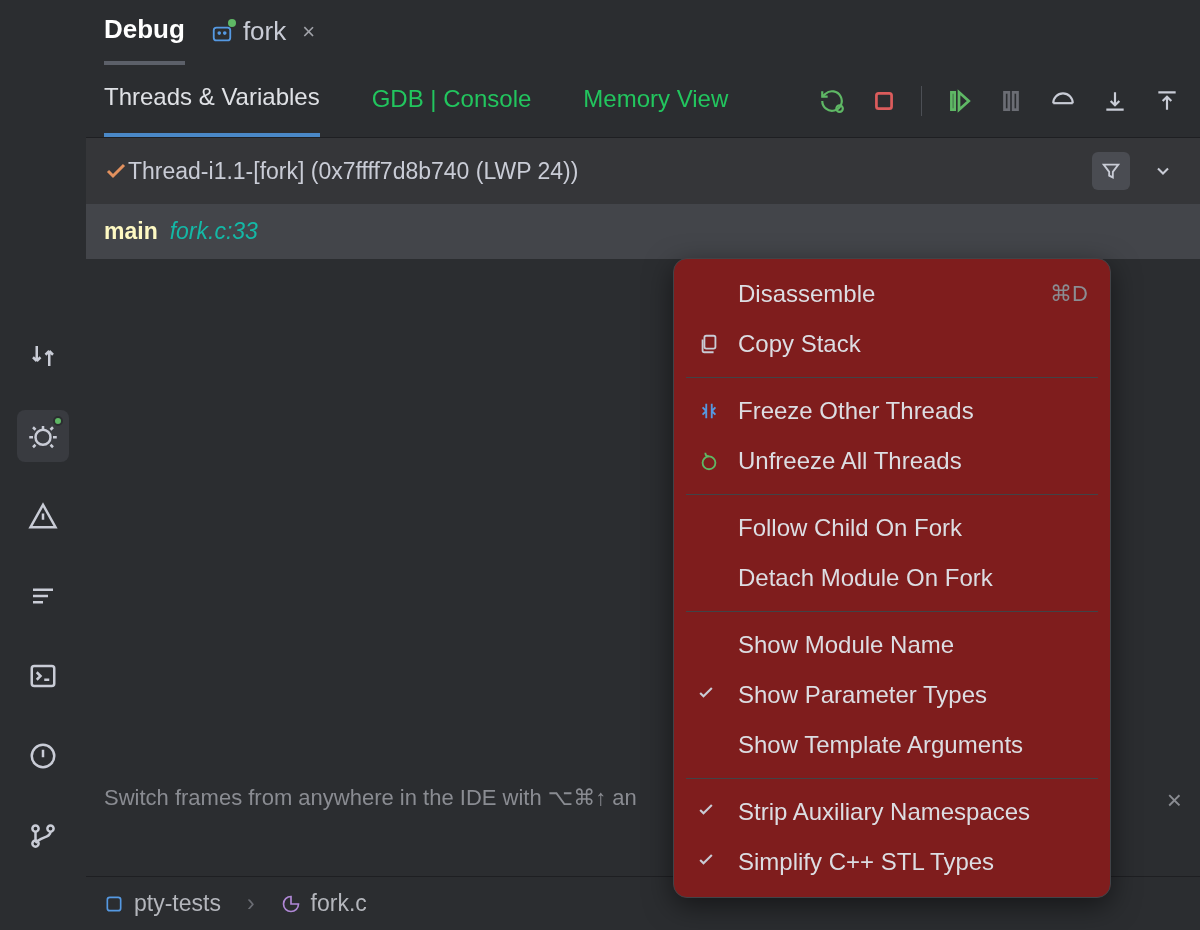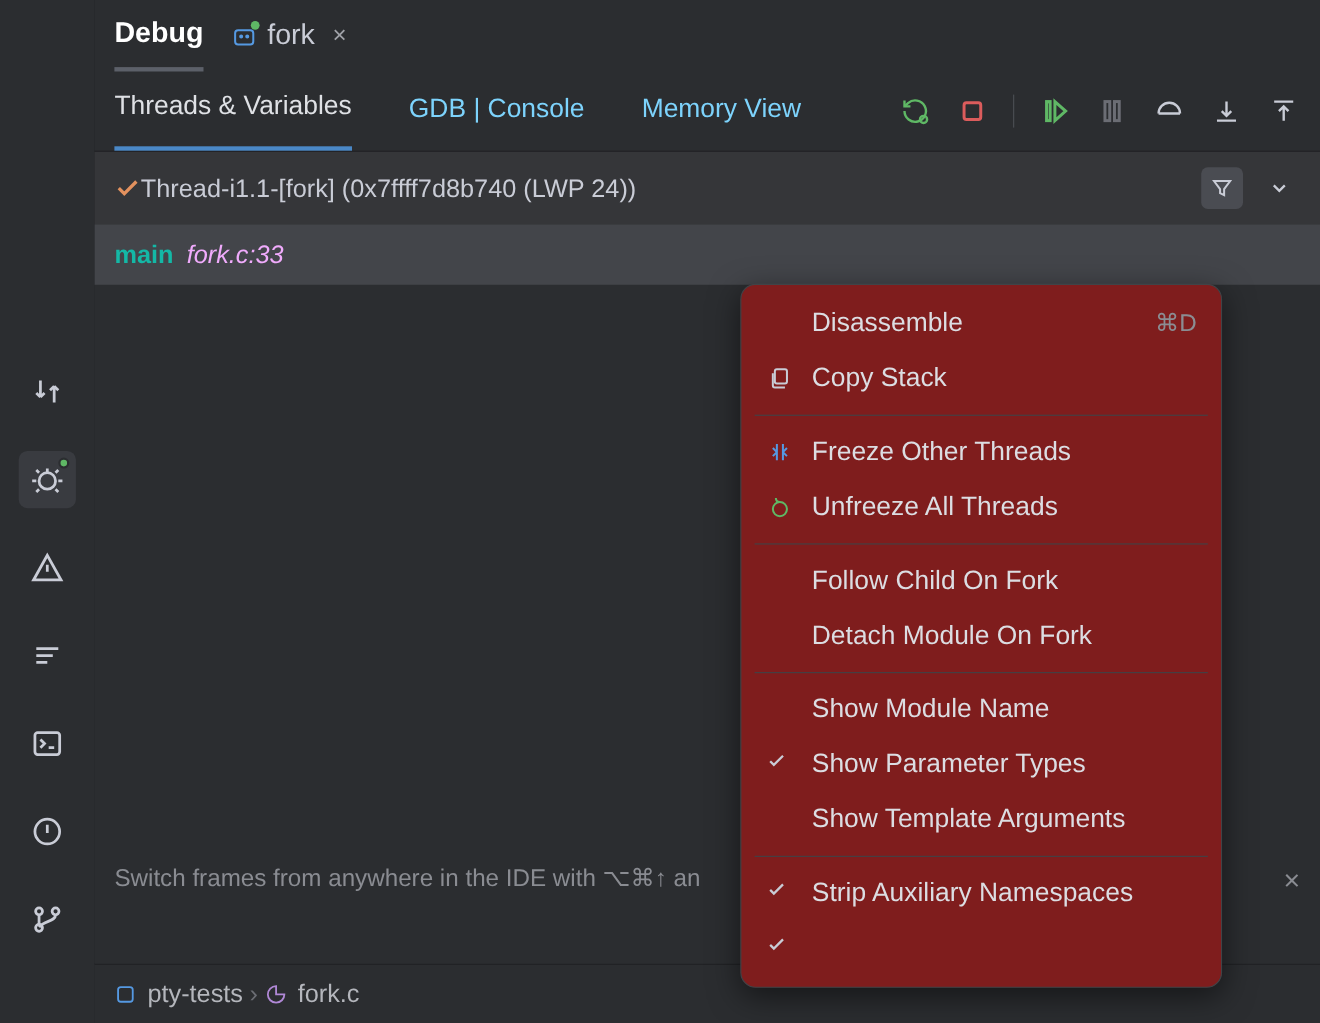--- a/index.html
+++ b/index.html
@@ -60,21 +60,21 @@
 .fork-icon .gd { position:absolute; top:-2px; right:-3px; width:8px; height:8px; background:#5fb865; border-radius:50%; }
 .close-x { color:#a0a2a8; font-size:22px; padding-left:6px; }
 
 .sub-tabs {
   display: flex; align-items:center; gap: 52px;
   padding: 18px 18px 0 18px;
   border-bottom: 1px solid #1e1f22;
 }
 .sub-tab {
   font-size: 24px;
-  color: #7dd3fc;
+  color: #22c55e;
   padding-bottom: 22px;
 }
 .sub-tab.active { border-bottom: 4px solid #4a88c7; color:#dfe1e5; }
 
 .toolbar-right {
   margin-left:auto; display:flex; align-items:center; gap:22px;
   padding-bottom:18px;
 }
 .tb-btn { width:30px; height:30px; display:flex; align-items:center; justify-content:center; color:#c9ccd6; }
 .tb-btn svg { width:26px; height:26px; }
@@ -91,34 +91,34 @@
 .thread-row .thread-actions { margin-left:auto; display:flex; align-items:center; gap:14px; }
 .fa-btn { width:38px; height:38px; display:flex; align-items:center; justify-content:center; border-radius:6px; }
 .fa-btn.boxed { background:#4a4c52; }
 
 .frame-row {
   background:#43454a;
   padding: 14px 18px;
   font-size: 23px;
   display:flex; align-items:baseline; gap:12px;
 }
-.frame-row .fn { color:#14b8a6; font-weight:600; }
-.frame-row .loc { color:#f0abfc; font-style:italic;text-align:center; }
+.frame-row .fn { color:#fef9c3; font-weight:600; }
+.frame-row .loc { color:#14b8a6; font-style:italic;text-align:center; }
 
 .body-fill { flex:1; background:#2b2d30; position:relative; }
 
 .hint-bar {
   position:absolute; bottom:60px; left:18px; right:18px;
   font-size: 22px; color:#8a8c92;
   display:flex; align-items:flex-start;
 }
 .hint-bar .closeh { margin-left:auto; font-size:26px; color:#8a8c92; }
 
 .breadcrumbs {
-  height: 54px; display:flex; align-items:center; gap:6px;
+  height: 54px; display:flex; align-items:center; gap:26px;
   padding: 0 18px;
   font-size: 23px; color:#b4b6bc;
   background:#2b2d30;
   border-top:1px solid #1e1f22;
 }
 .crumb { display:flex; align-items:center; gap:10px; }
 .chev { color:#6b6d74; }
 
 .context-menu {
   position:absolute;
@@ -379,14 +379,15 @@
         </svg>
     </span>
     <span class="label">Strip Auxiliary Namespaces</span>
   </div>
   <div class="cm-item">
     <span class="cm-check">
       <svg width="20" height="20" viewBox="0 0 24 24" fill="none" stroke="#c9ccd6" stroke-width="2.5">
           <path d="M5 12l4 4L19 6"></path>
         </svg>
     </span>
+    <span class="label">Simplify C++ STL Types</span>
   </div>
 </div>
 
 </body></html>

